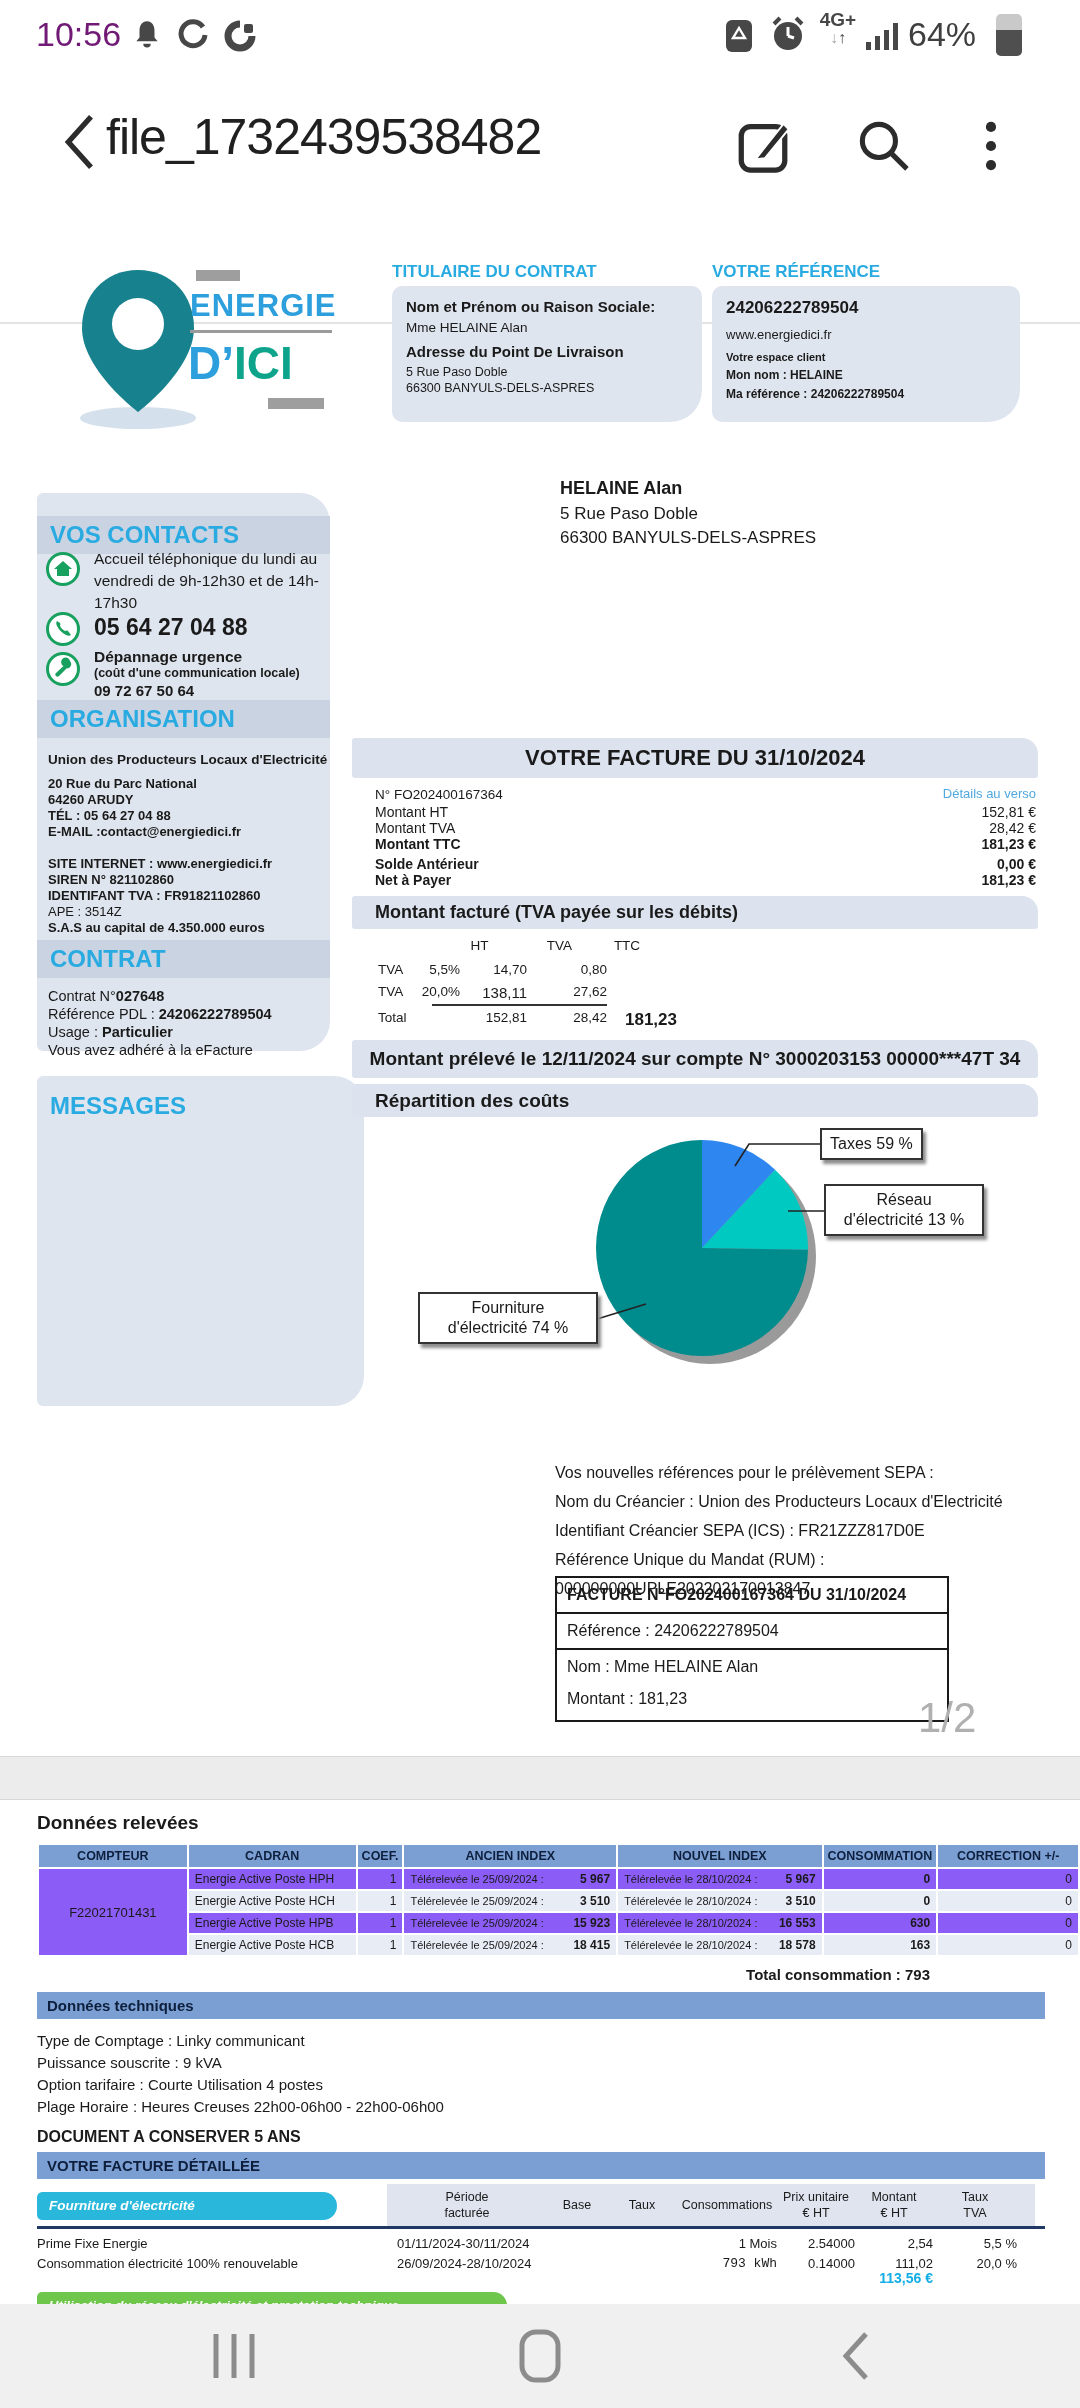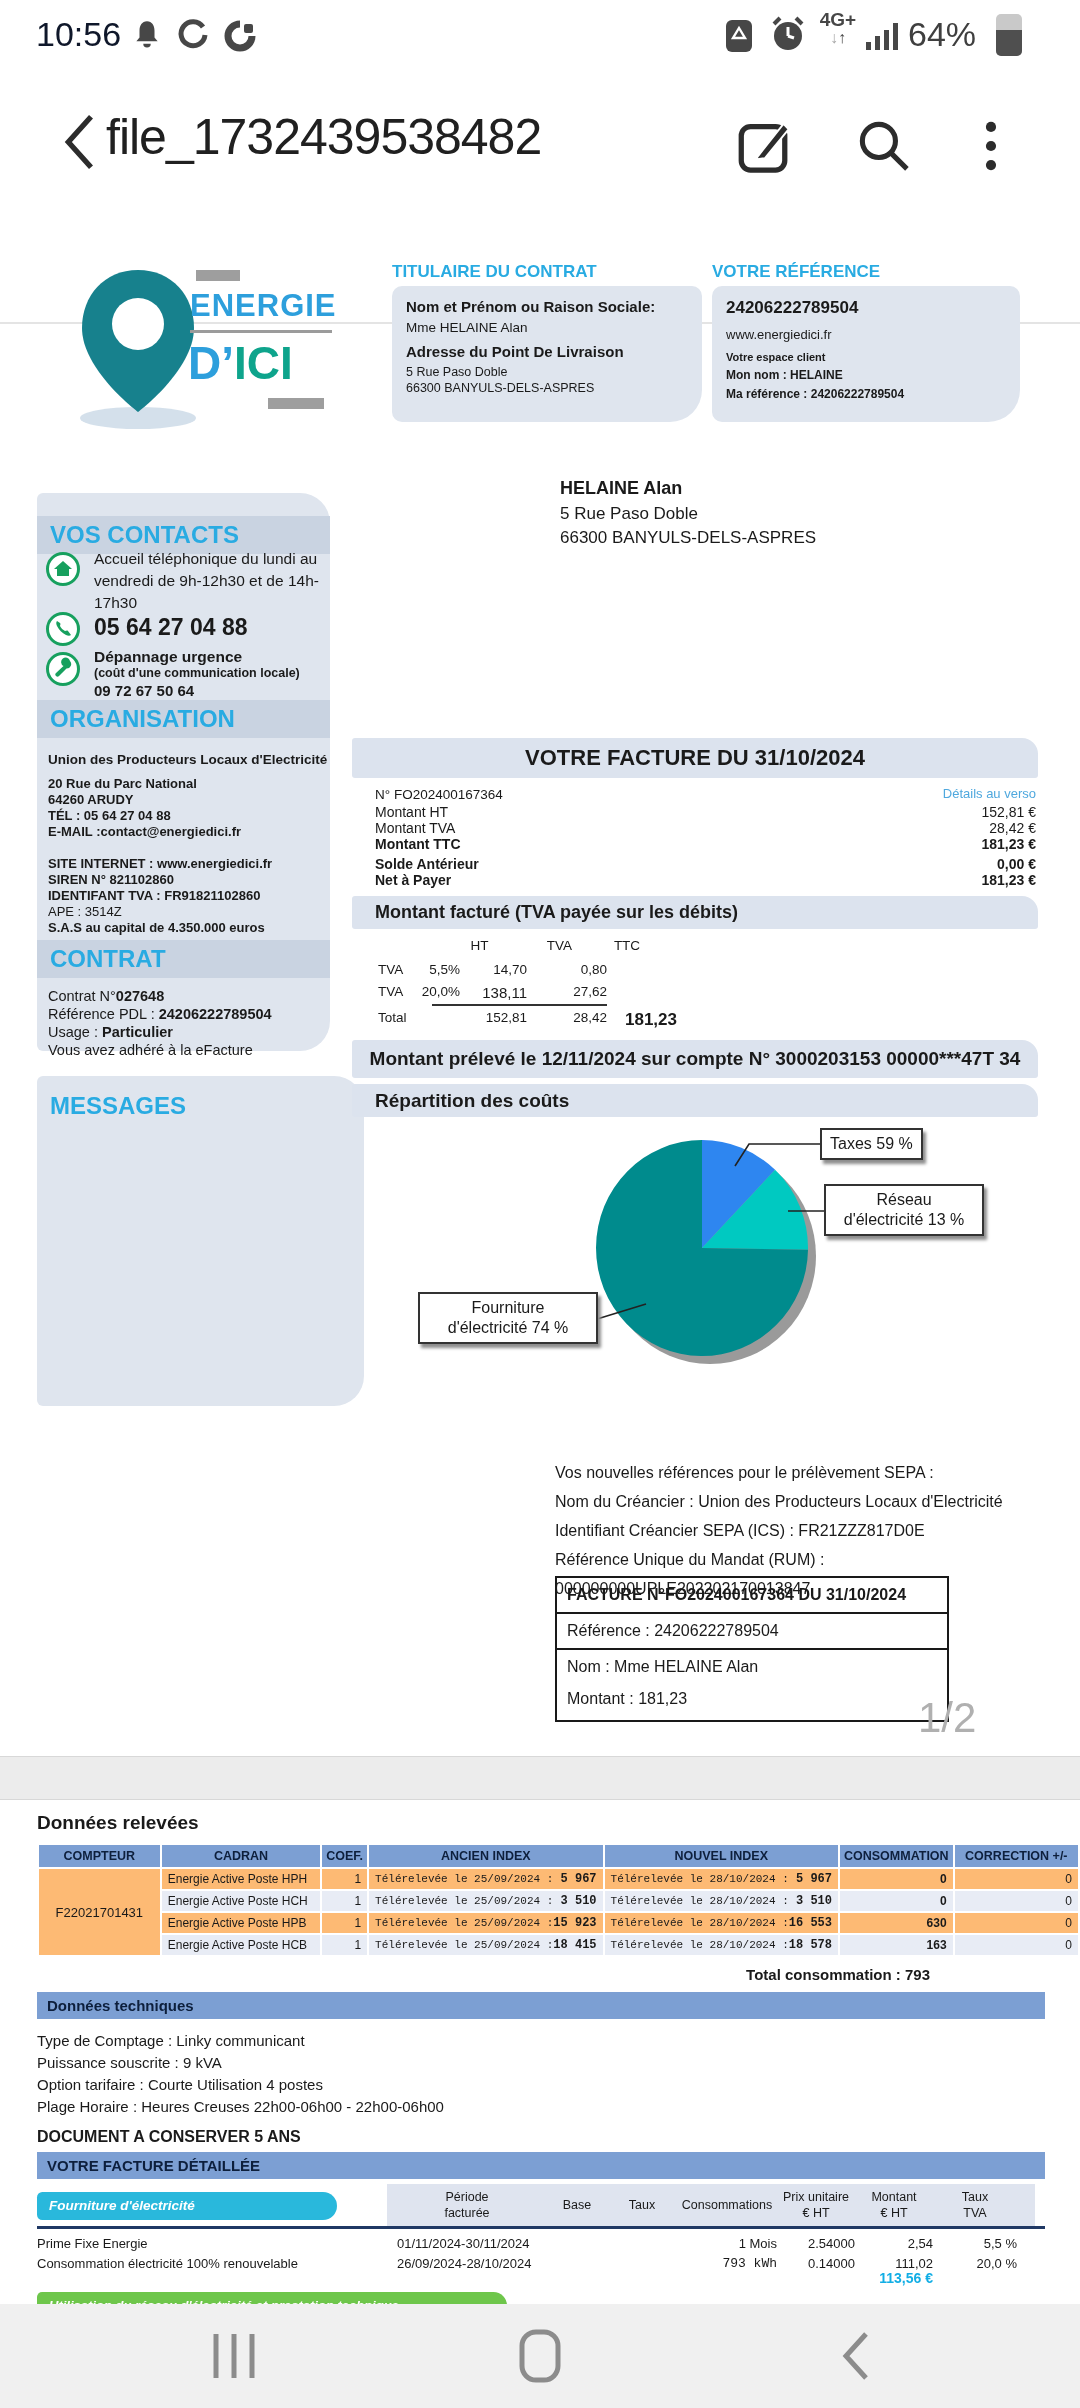--- a/index.html
+++ b/index.html
@@ -4,21 +4,21 @@
 <style>
   html,body{margin:0;padding:0;background:#fff;}
   body{width:1080px;height:2408px;position:relative;overflow:hidden;
        font-family:"Liberation Sans","DejaVu Sans",sans-serif;color:#1a1a1a;}
   .abs{position:absolute;}
   .b{font-weight:bold;}
   .right{text-align:right;}
   .center{text-align:center;}
   
   .status-bar{position:absolute;top:0;left:0;width:1080px;height:70px;background:#fff;}
-  .st-time{position:absolute;left:36px;top:15px;font-size:34px;color:#0f172a;}
+  .st-time{position:absolute;left:36px;top:15px;font-size:34px;color:#701a75;}
   
   .app-bar{position:absolute;top:70px;left:0;width:1080px;height:184px;background:#fff;}
   .app-title{position:absolute;left:106px;top:38px;font-size:50px;color:#202020;letter-spacing:-1px;}
   .app-divider{position:absolute;top:252px;left:0;width:1080px;height:2px;background:#e4e4e4;}
   
   .cyan-h{color:#29abe2;font-weight:bold;}
   .box{background:#dfe5ee;border-radius:10px 10px 32px 10px;}
   
   .sidebar{position:absolute;left:37px;top:493px;width:293px;height:558px;background:#dfe5ee;border-radius:6px 30px 30px 6px;}
   .sband{position:absolute;left:37px;width:293px;height:38px;background:#c9d3e1;}
@@ -34,24 +34,24 @@
   
   .sepa-t{position:absolute;left:555px;top:1576px;width:390px;border:2px solid #191919;}
   .sepa-t .row{border-bottom:2px solid #191919;padding:8px 10px;font-size:16px;}
   .sepa-t .row:last-child{border-bottom:none;}
   
   .pagesep{position:absolute;left:0;top:1756px;width:1080px;height:44px;background:#ececec;border-top:1px solid #d8d8d8;border-bottom:1px solid #d8d8d8;box-sizing:border-box;}
   
   #releves-table{position:absolute;left:37px;top:1843px;border-collapse:separate;border-spacing:2px;table-layout:fixed;}
   #releves-table th{background:#7c9fd3;color:#0d1f3c;font-size:12.5px;font-weight:bold;height:22px;padding:0 4px;overflow:hidden;white-space:nowrap;}
   #releves-table td{font-size:12px;height:20px;padding:0 6px;overflow:hidden;white-space:nowrap;}
-  #releves-table tr.odd td{background:#fdba74;}
+  #releves-table tr.odd td{background:#8b5cf6;}
   #releves-table tr.even td{background:#e8ecf5;}
   #releves-table td.compteur{background:#d9e1ee;text-align:center;font-size:13px;}
-  .idxcell{display:flex;justify-content:space-between;align-items:center;font-family:Liberation Mono, monospace;}
+  .idxcell{display:flex;justify-content:space-between;align-items:center;}
   .idxcell .lbl{font-size:11px;}
   .idxcell .val{font-weight:bold;font-size:12px;}
   .blueband{position:absolute;left:37px;width:1008px;height:27px;background:#7c9fd3;color:#0d1f3c;font-weight:bold;font-size:15px;line-height:27px;padding-left:10px;box-sizing:border-box;}
   
   .drow{position:absolute;left:37px;width:980px;display:grid;grid-template-columns:350px 160px 60px 70px 100px 78px 78px 84px;font-size:13px;}
   .drow div{overflow:hidden;white-space:nowrap;}
   .dhead{position:absolute;left:37px;top:2160px;width:980px;display:grid;grid-template-columns:350px 160px 60px 70px 100px 78px 78px 84px;font-size:12.5px;}
   .dhead div{white-space:pre-line;text-align:center;line-height:16px;align-self:center;}
   .pill{position:absolute;color:#fff;font-weight:bold;font-style:italic;box-sizing:border-box;}
   .hrule{position:absolute;left:37px;width:1008px;height:3px;}

